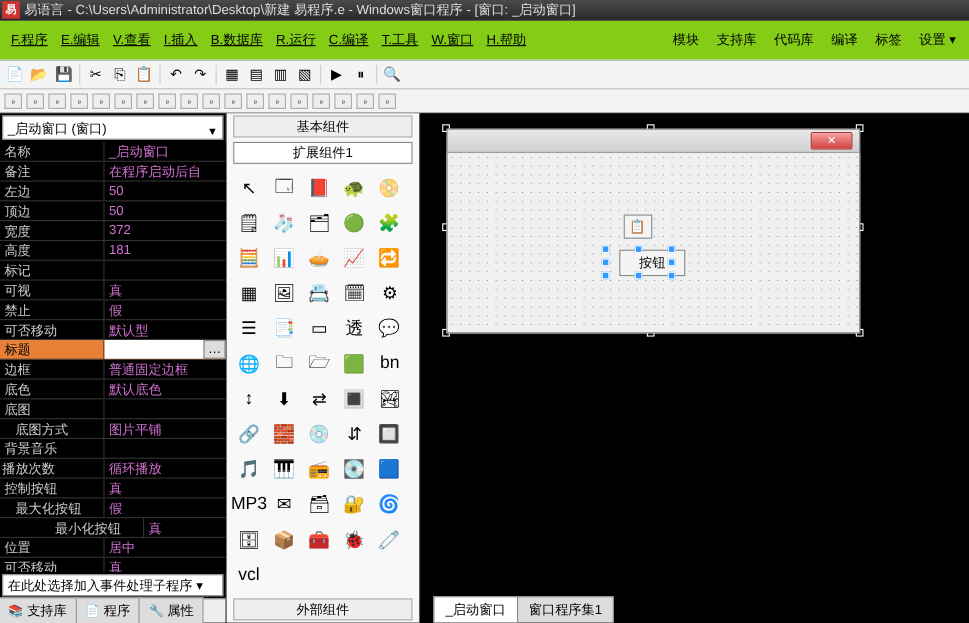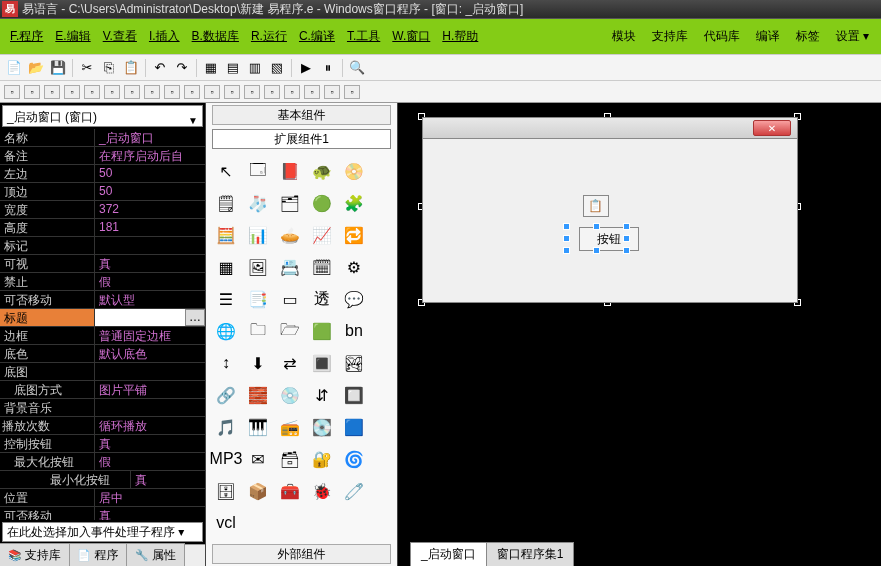--- a/index.html
+++ b/index.html
@@ -24,21 +24,21 @@
 .prow.sel{background:#e88038}
 .prow.sel .pname{color:#000}
 .pname{width:95px;padding:1px 4px;border-right:1px solid #333;color:#ccc}
 .pval{flex:1;padding:1px 4px;color:#d070d0}
 .prow.sel .pval{background:#fff;color:#000}
 .elips{width:20px;background:#ddd;border:1px solid #888;text-align:center;color:#000;cursor:pointer}
 .eventdrop{height:20px;background:#fff;border:1px solid #888;margin:2px;display:flex;align-items:center;padding:0 4px}
 .bottomtabs{height:22px;background:#eee;display:flex;align-items:center;border-top:1px solid #999}
 .btab{padding:3px 8px;border:1px solid #999;background:#ddd;margin-left:-1px;cursor:pointer;display:flex;align-items:center;gap:3px}
 .btab .ic{font-size:11px}
-.midpanel{width:192px;background:#f8f8f8;display:flex;flex-direction:column;border-right:1px solid #444}
+.midpanel{width:176px;background:#f8f8f8;display:flex;flex-direction:column;border-right:1px solid #444}
 .componenttab{height:20px;border:1px solid #aaa;background:#eee;margin:2px 6px;text-align:center;line-height:18px;cursor:pointer}
 .componenttab.active{background:#fff;border-color:#888}
 .palettegrid{flex:1;padding:6px;display:grid;grid-template-columns:repeat(5,28px);grid-auto-rows:28px;gap:4px;align-content:start;overflow:auto}
 .palbtn{width:28px;height:28px;display:flex;align-items:center;justify-content:center;cursor:pointer;font-size:16px}
 .rightpanel{flex:1;background:#000;display:flex;flex-direction:column;position:relative}
 .designarea{flex:1;position:relative;overflow:hidden}
 .formwin{position:absolute;left:24px;top:14px;width:376px;height:186px;background:#fff}
 .formtitle{height:22px;background:linear-gradient(#e8e8e8,#d0d0d0);border:1px solid #888;display:flex;align-items:center;justify-content:flex-end;padding:0 6px}
 .closebtn{width:38px;height:16px;background:linear-gradient(#f8a0a0,#d04040);border:1px solid #a33;border-radius:2px;display:flex;align-items:center;justify-content:center;color:#fff;font-size:10px;cursor:pointer}
 .formbody{height:calc(100% - 22px);border:1px solid #888;border-top:none;background-image:radial-gradient(circle,#888 0.5px,transparent 0.5px);background-size:8px 8px;background-color:#f0f0f0;position:relative}

